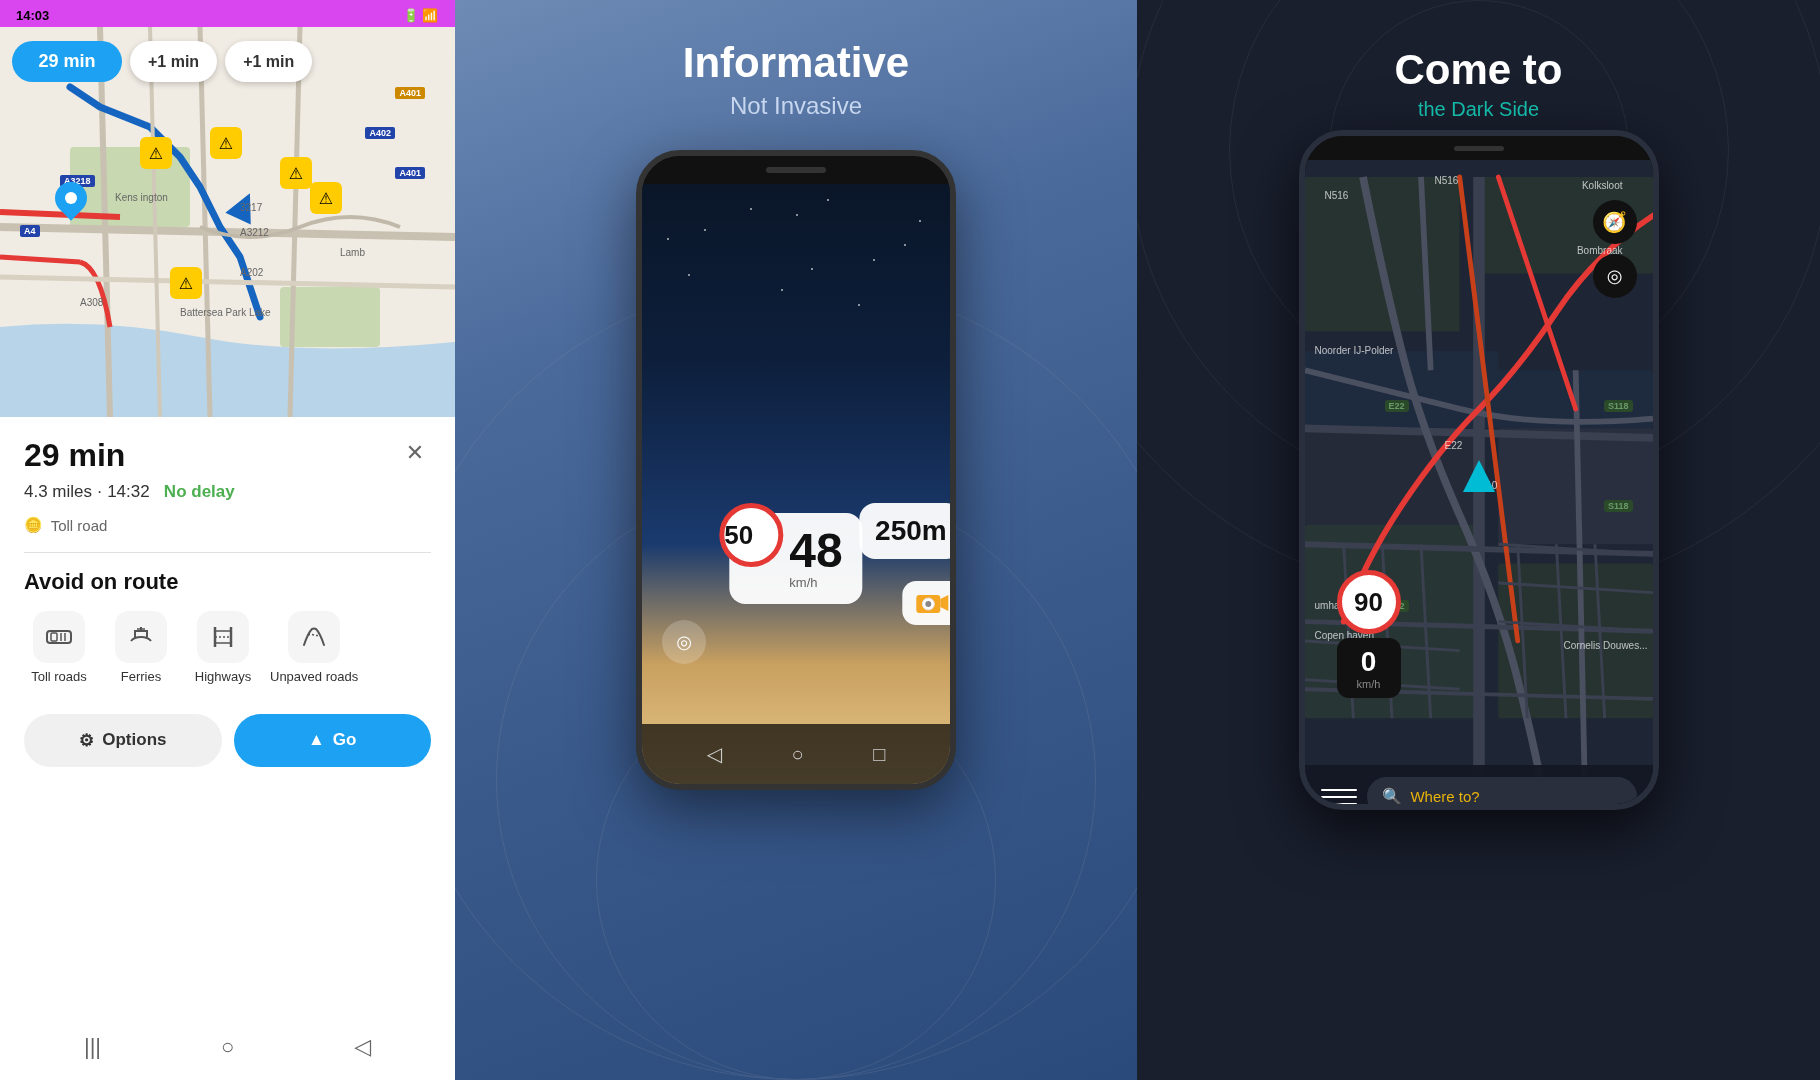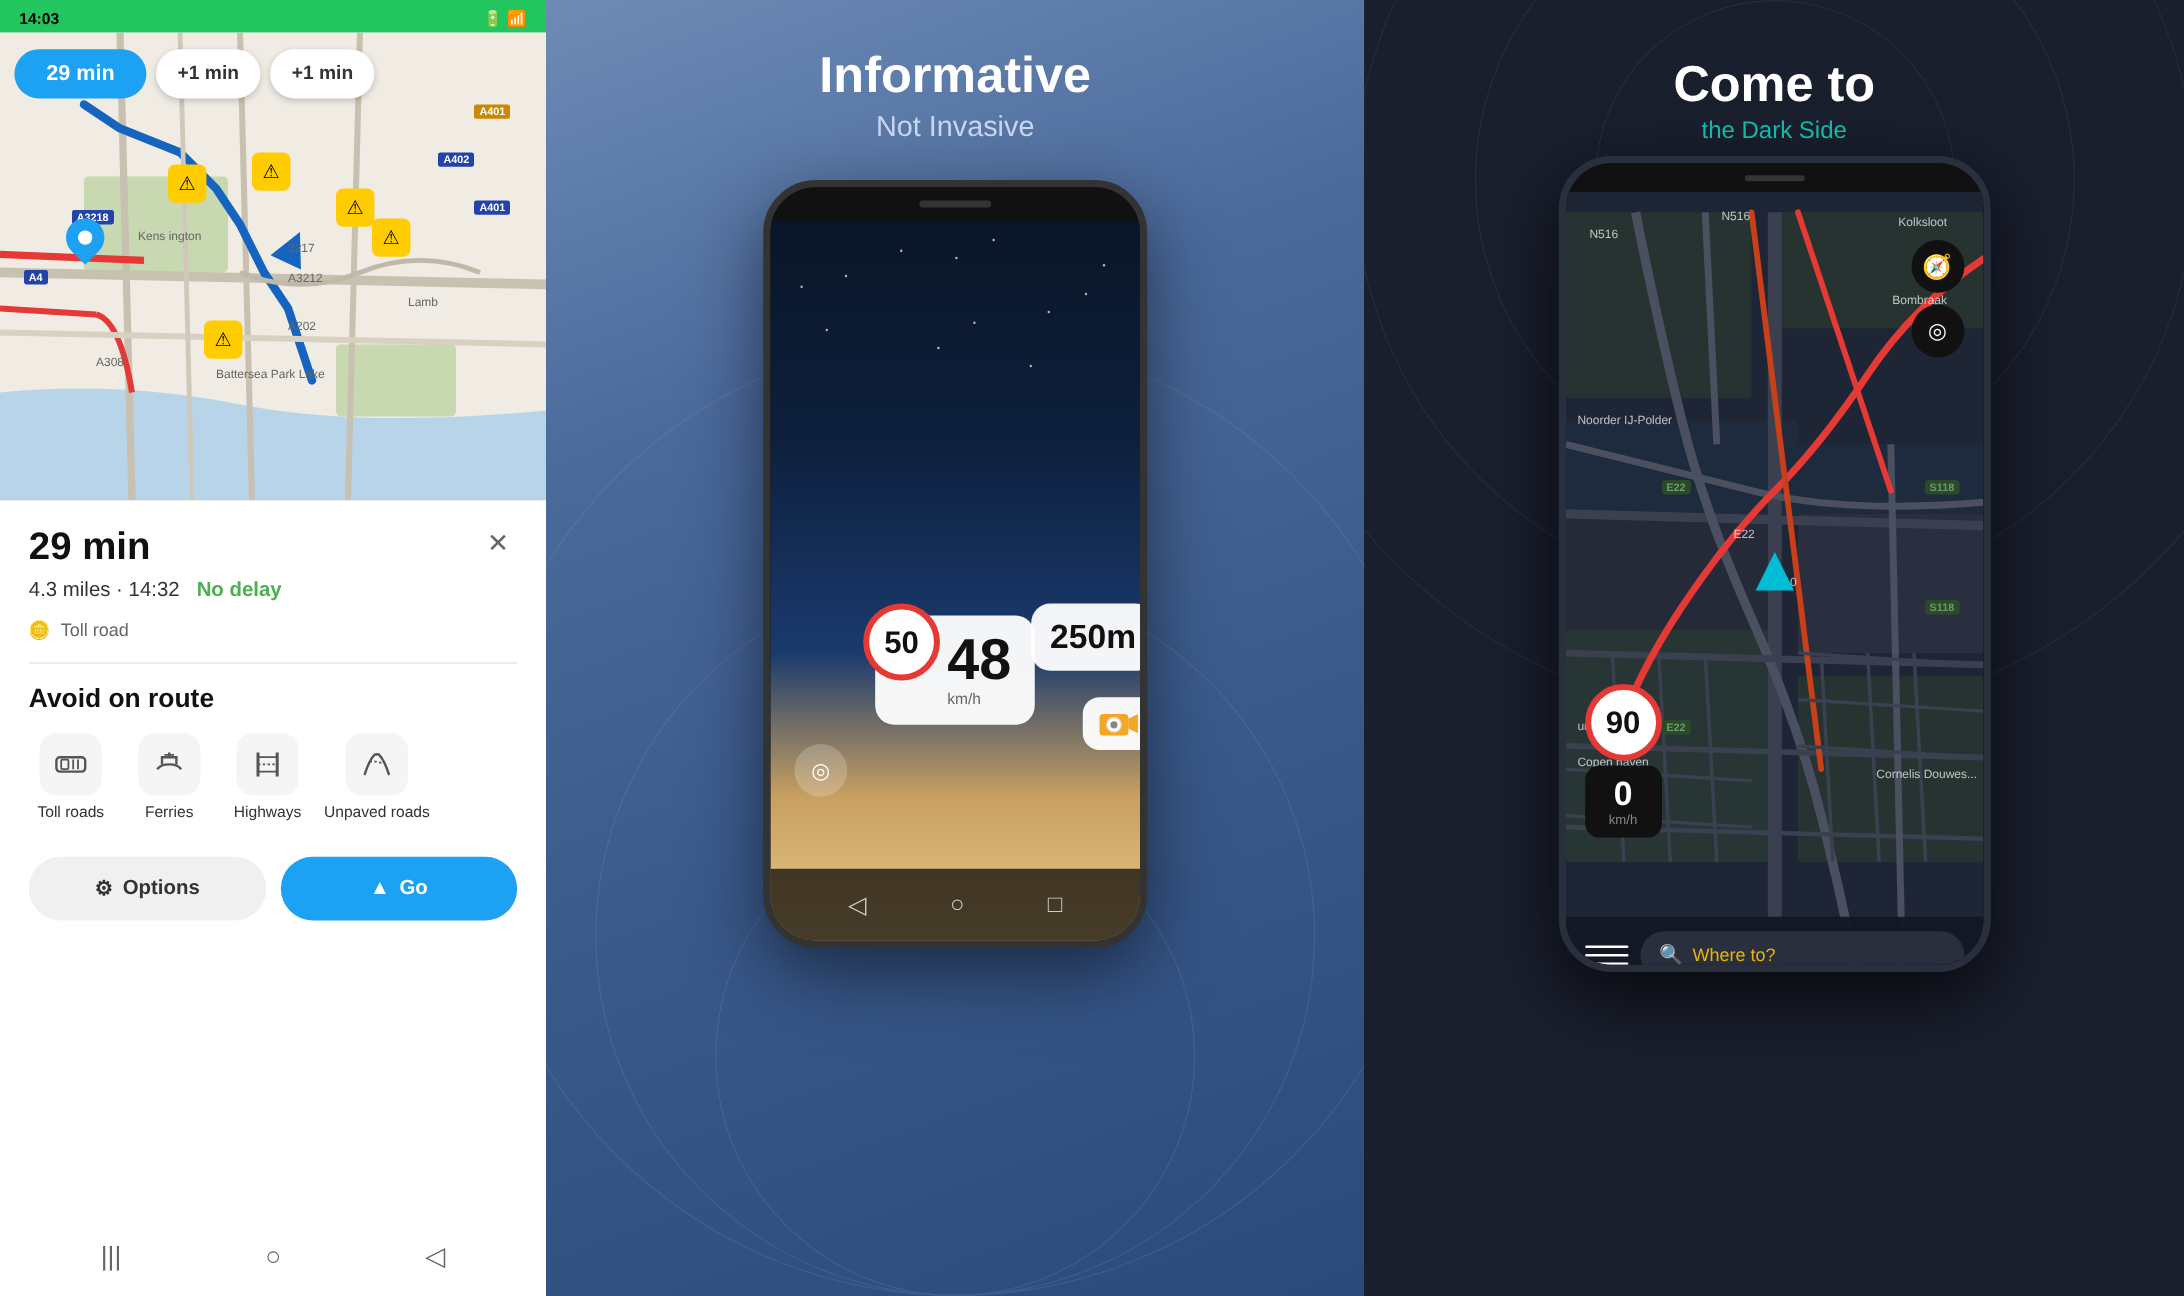--- a/index.html
+++ b/index.html
@@ -17,21 +17,21 @@
       width: 455px;
       height: 1080px;
       background: #fff;
       display: flex;
       flex-direction: column;
       position: relative;
       overflow: hidden;
     }
 
     .status-bar {
-      background: #22c55e;
+      background: #d946ef;
       padding: 8px 16px 4px;
       display: flex;
       justify-content: space-between;
       align-items: flex-start;
       font-size: 13px;
       font-weight: 600;
       z-index: 10;
     }
 
     .map-area {
@@ -356,21 +356,20 @@
     }
 
     .speed-limit-badge {
       width: 64px;
       height: 64px;
       border-radius: 50%;
       border: 5px solid #e53935;
       background: #fff;
       display: flex;
       align-items: center;
-      justify-content: center;
       font-size: 26px;
       font-weight: 900;
       color: #111;
       position: absolute;
       top: -10px;
       left: -10px;
       z-index: 3;
     }
 
     .speed-current-box {
@@ -599,21 +598,21 @@
       width: 0;
       height: 0;
       border-left: 16px solid transparent;
       border-right: 16px solid transparent;
       border-bottom: 32px solid #00bcd4;
       z-index: 5;
     }
 
     .speed-display {
       position: absolute;
-      left: 16px;
+      left: 32px;
       bottom: 130px;
       z-index: 5;
     }
 
     .speed-limit-dark {
       width: 64px;
       height: 64px;
       border-radius: 50%;
       border: 5px solid #e53935;
       background: #fff;

